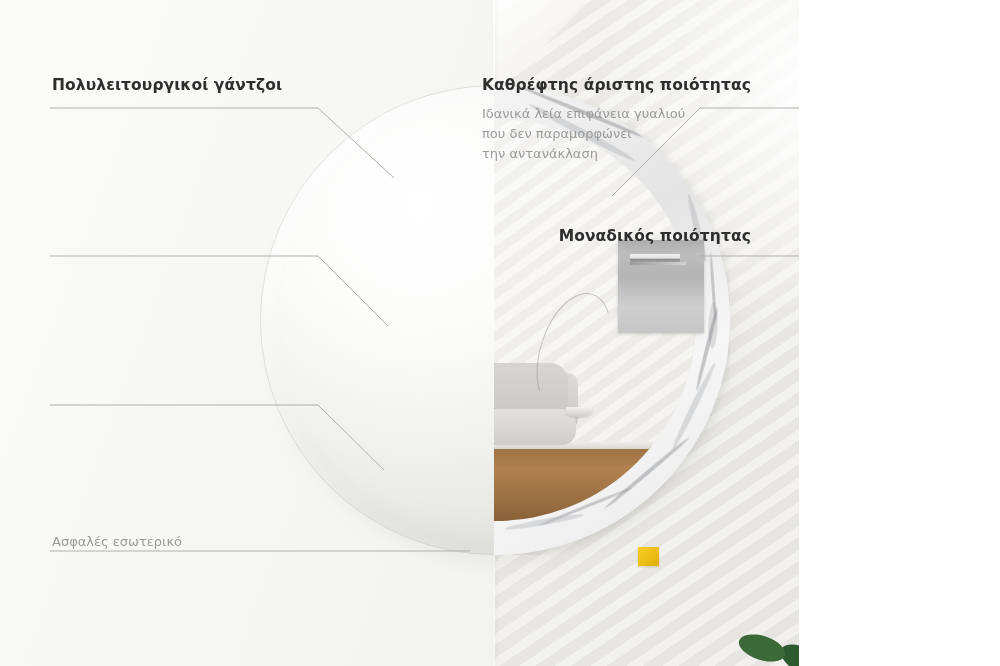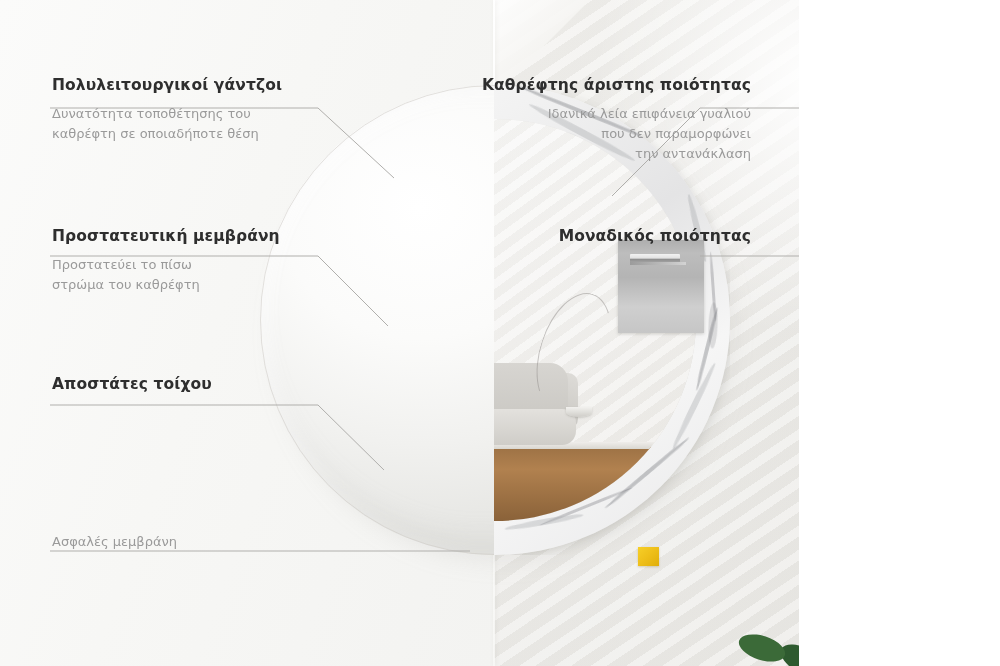--- a/index.html
+++ b/index.html
@@ -309,21 +309,21 @@
     white-space: nowrap;
   }
   .callout p {
     margin: 9px 0 0 0;
     font-size: 13px;
     color: #9a9a9a;
     line-height: 1.55;
     font-weight: normal;
   }
   .callout.left { left: 52px; text-align: left; }
-  .callout.right { text-align: right; }
+  .callout.right { }
 
   .c1 { top: 76px; }
   .c2 { top: 227px; }
   .c3 { top: 375px; }
   .c4 { top: 523px; }
   .c5 { right: 48px; top: 76px; }
   .c6 { right: 48px; top: 227px; }
 </style>
 </head>
 <body>
@@ -443,34 +443,28 @@
       <ellipse cx="292" cy="86" rx="20" ry="12" transform="rotate(-74 292 86)" fill="#a3b39e"></ellipse>
       <ellipse cx="272" cy="184" rx="18" ry="11" transform="rotate(-6 272 184)" fill="#a8b6a2"></ellipse>
       <ellipse cx="236" cy="230" rx="16" ry="10" transform="rotate(-30 236 230)" fill="#9db0a0"></ellipse>
       <ellipse cx="160" cy="232" rx="20" ry="9" transform="rotate(-8 160 232)" fill="#8fa08c"></ellipse>
       <ellipse cx="224" cy="312" rx="20" ry="10" transform="rotate(34 224 312)" fill="#a4b4a0"></ellipse>
     </g>
   </svg>
 
   <div class="callout left c1">
     <h3>Πολυλειτουργικοί γάντζοι</h3>
-    <p>Δυνατότητα τοποθέτησης του<br>καθρέφτη σε οποιαδήποτε θέση</p>
-  </div>
-
-  <div class="callout left c2">
-    <h3>Προστατευτική μεμβράνη</h3>
-    <p>Προστατεύει το πίσω<br>στρώμα του καθρέφτη</p>
-  </div>
+  </div>
+
 
   <div class="callout left c3">
-    <h3>Αποστάτες τοίχου</h3>
   </div>
 
   <div class="callout left c4">
-    <p>Ασφαλές μεμβράνη</p>
+    <p>Ασφαλές εσωτερικό</p>
   </div>
 
   <div class="callout right c5">
     <h3>Καθρέφτης άριστης ποιότητας</h3>
     <p>Ιδανικά λεία επιφάνεια γυαλιού<br>που δεν παραμορφώνει<br>την αντανάκλαση</p>
   </div>
 
   <div class="callout right c6">
     <h3>Μοναδικός ποιότητας</h3>
   </div>

